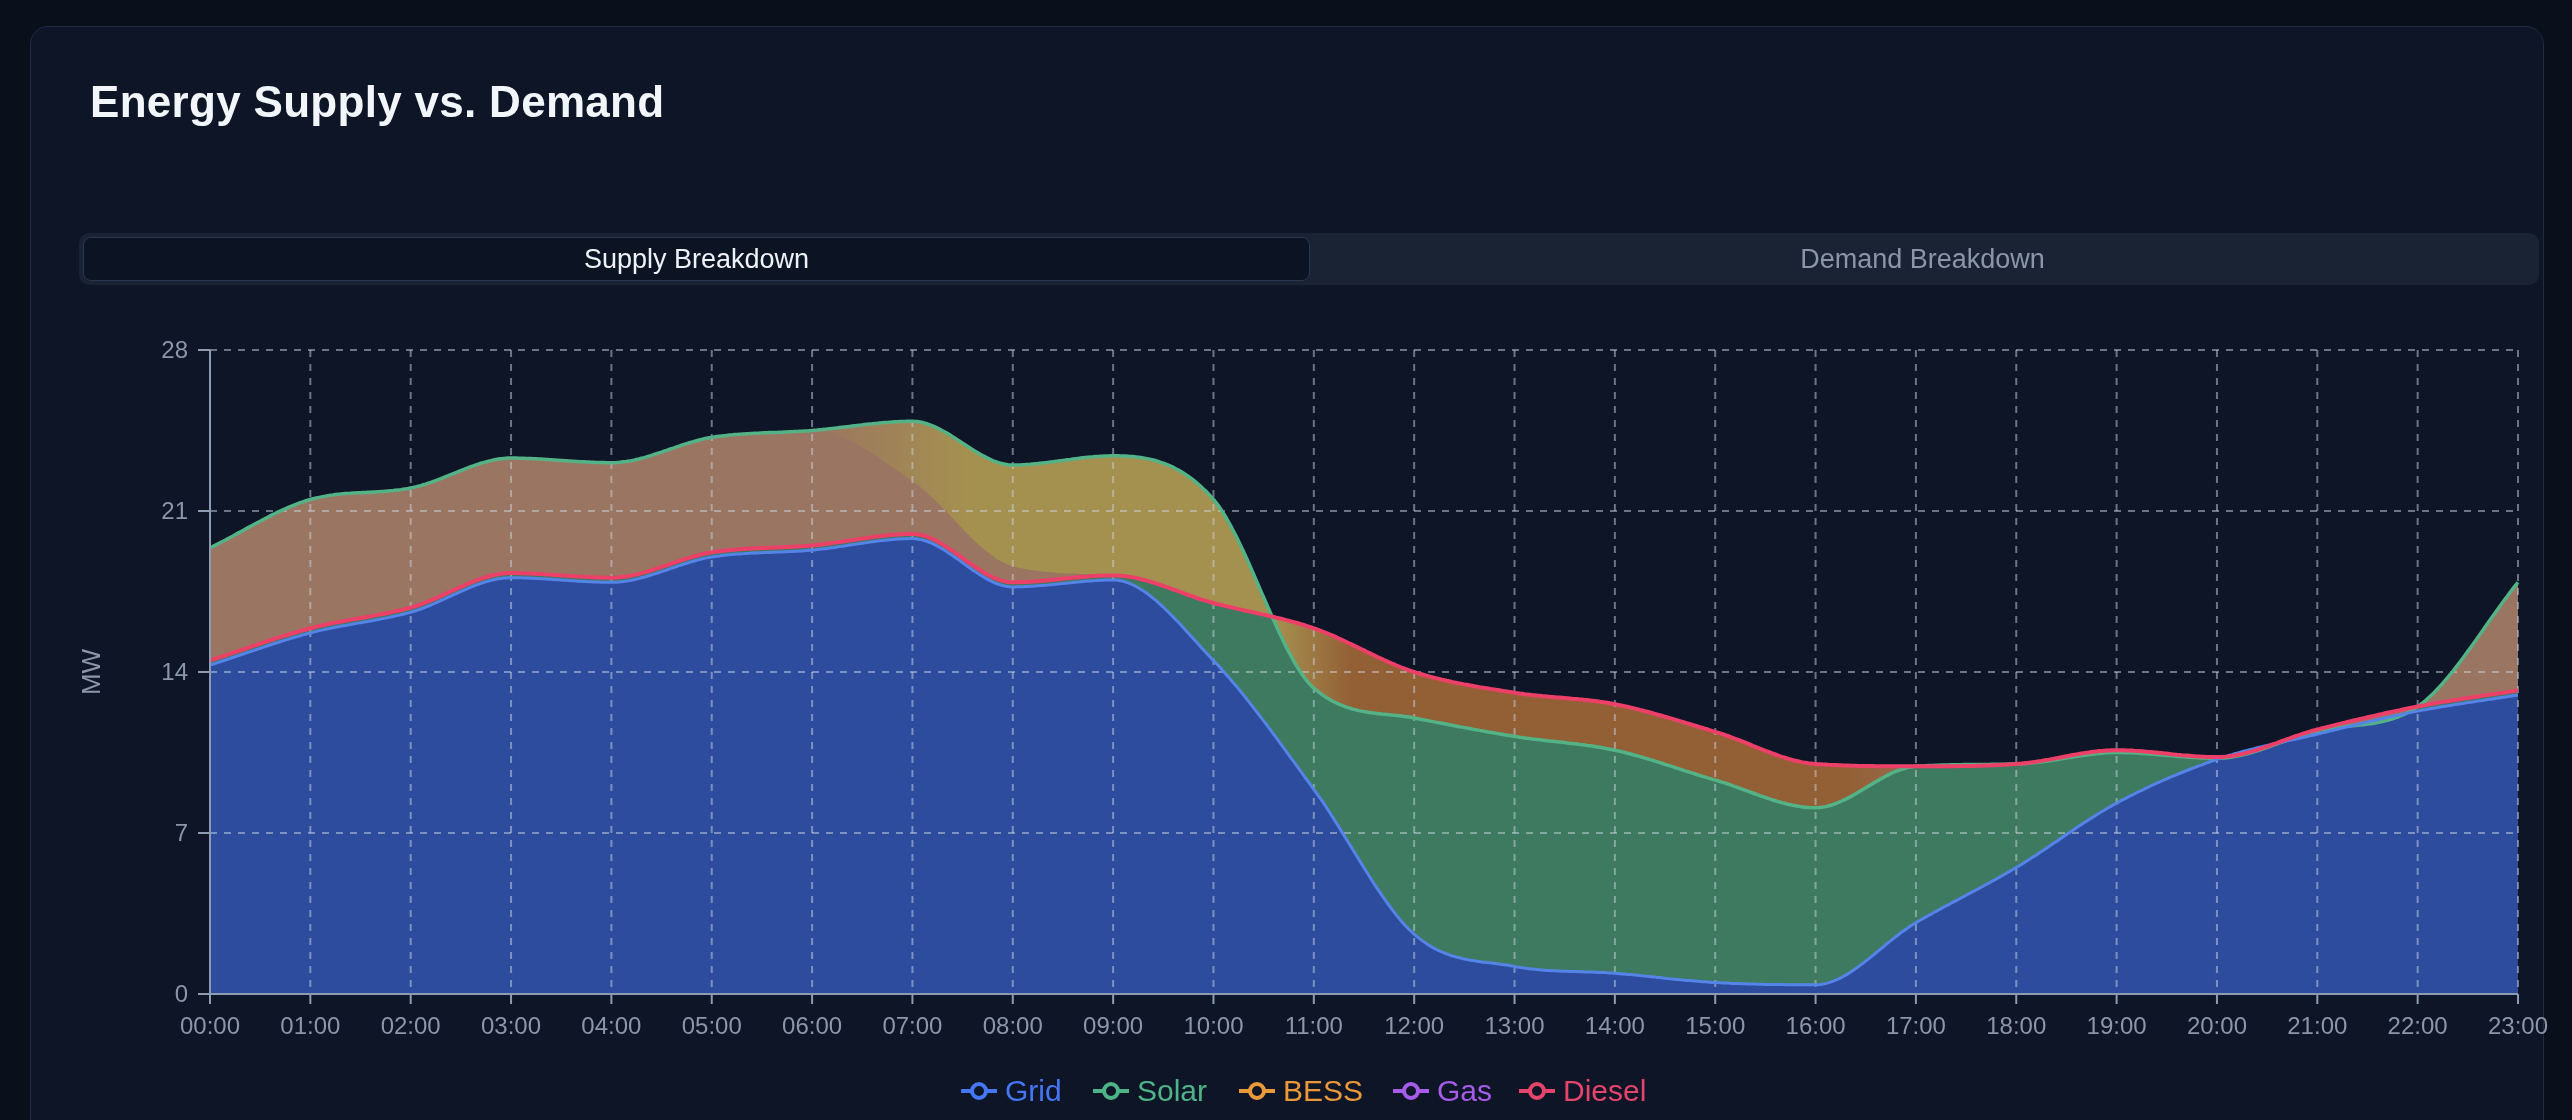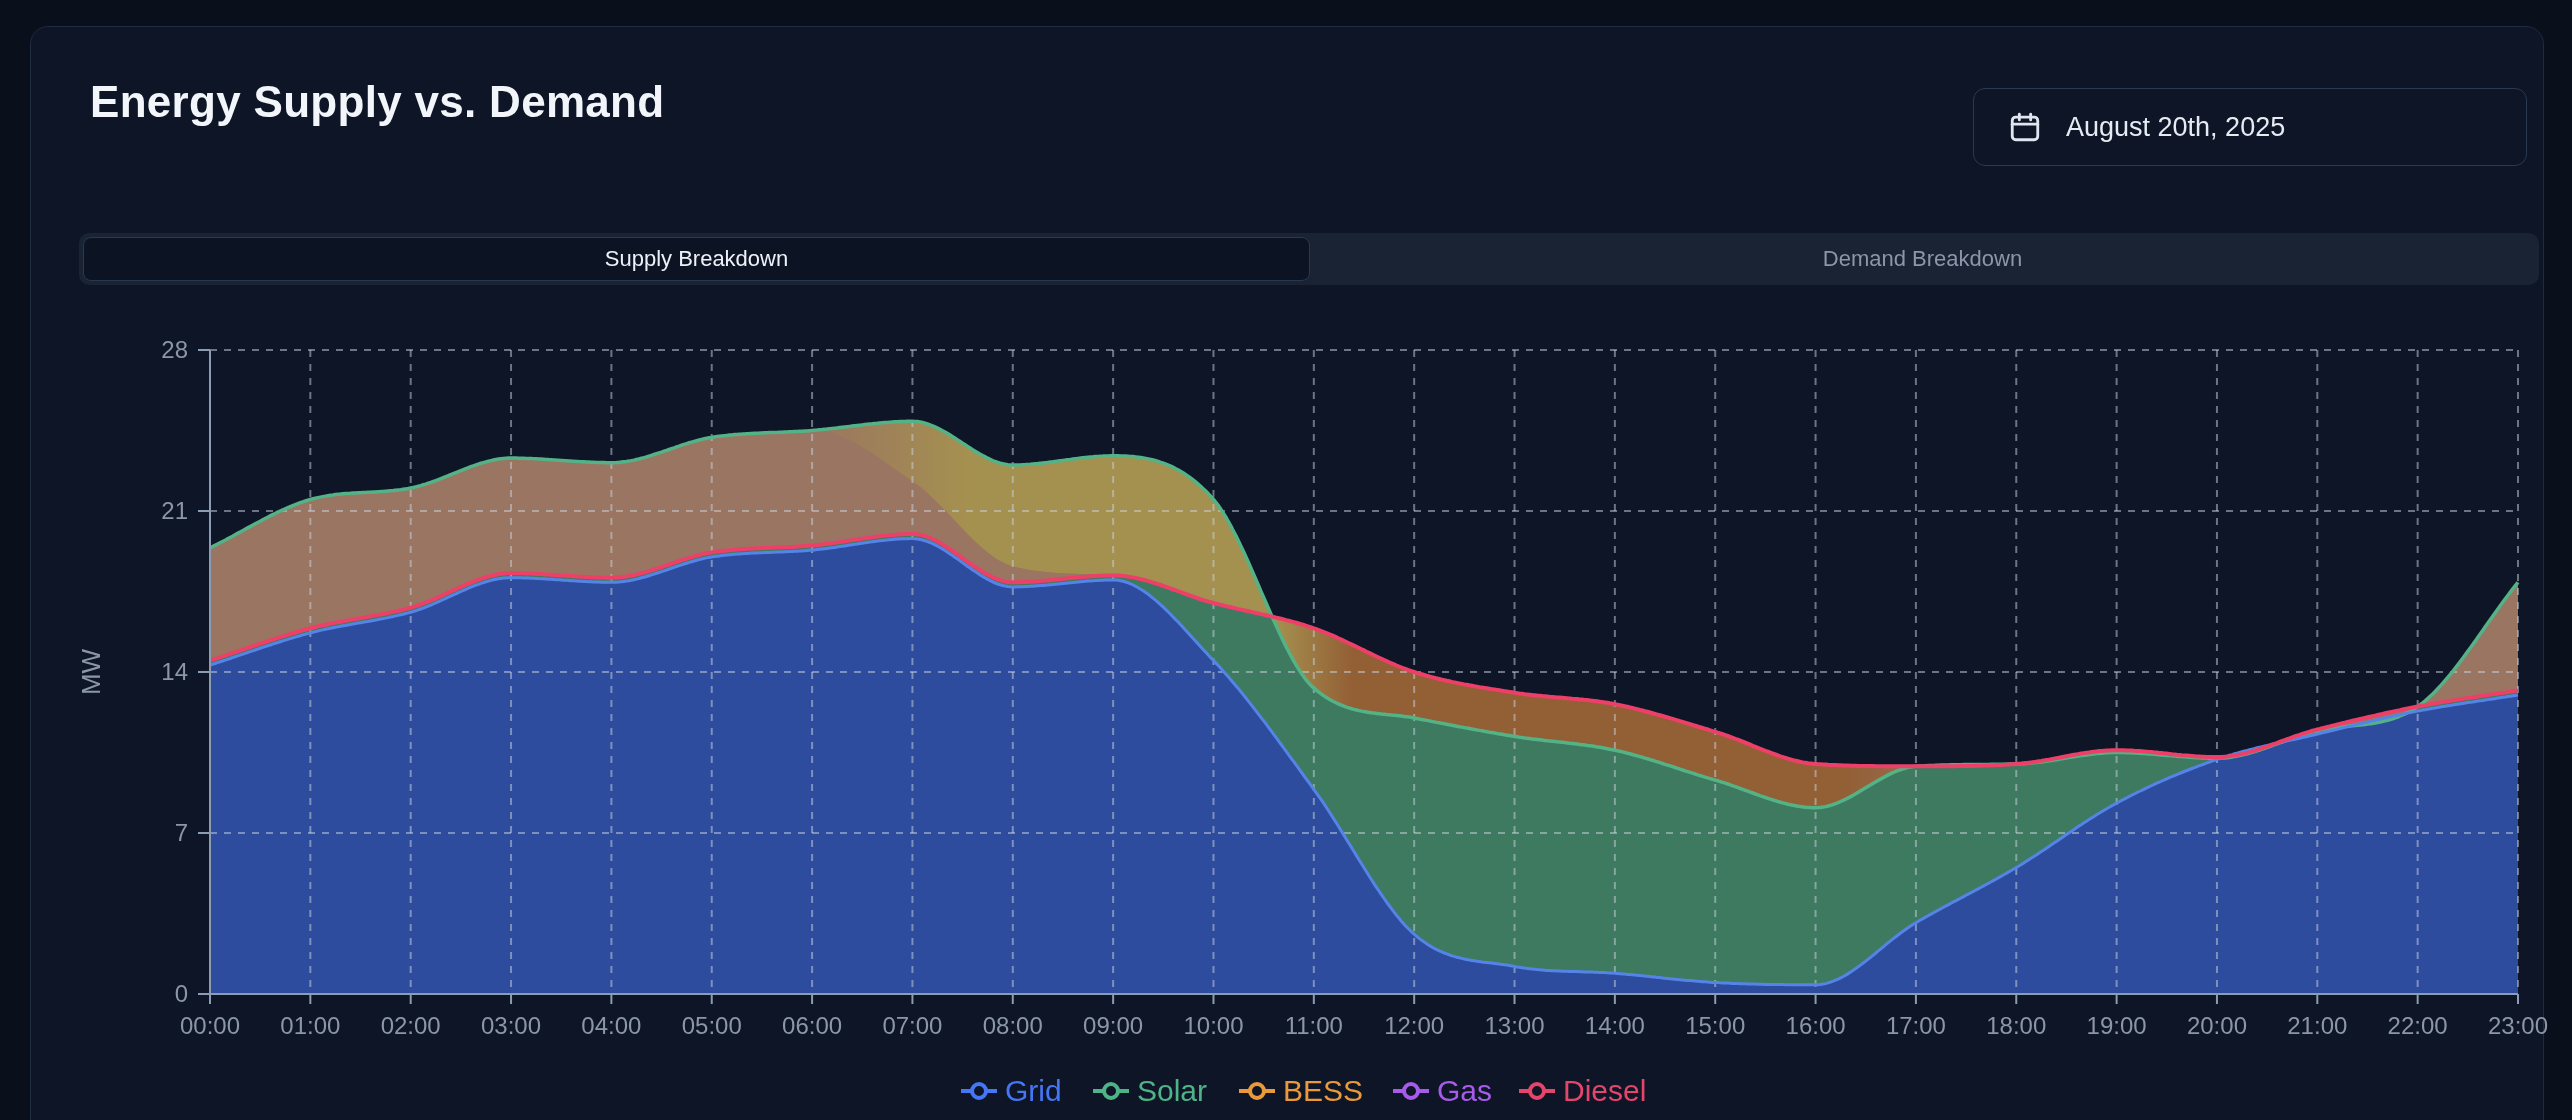--- a/index.html
+++ b/index.html
@@ -23,47 +23,38 @@
     color:#e6ebf2;font-size:27px;font-family:inherit;cursor:pointer;text-align:left;
   }
   .date-btn svg{flex:0 0 auto;}
   .tabs{
     position:absolute;left:48px;top:206px;width:2460px;height:52px;
     background:#192333;border-radius:10px;padding:4px;box-sizing:border-box;
     display:flex;align-items:stretch;
   }
   .tab{
     flex:1 1 0;border:none;background:transparent;color:#8b96a8;
-    font-size:22px;font-family:inherit;border-radius:8px;cursor:pointer;
+    font-size:27px;font-family:inherit;border-radius:8px;cursor:pointer;
   }
   .tab.active{background:#0c1424;border:1px solid #293750;color:#eef2f8;font-weight:500;}
   #chart{position:absolute;left:0;top:0;width:2572px;height:1120px;pointer-events:none;}
   .tick-label{font-size:24px;fill:#8b96a8;}
   .axis-title{font-size:26px;fill:#8b96a8;}
   .legend-label{font-size:30px;}
   .dashline{stroke:#cbd5e1;stroke-opacity:.5;stroke-width:2;stroke-dasharray:7 7;fill:none;}
   .axisline{stroke:#8b9cb3;stroke-width:2;fill:none;}
 </style>
 </head>
 <body>
 
 <div class="card">
   <div class="titles">
     <h1>Energy Supply vs. Demand</h1>
   </div>
 
-  <button class="date-btn">
-    <svg width="34" height="34" viewBox="0 0 24 24" fill="none" stroke="#dfe6ef" stroke-width="2" stroke-linecap="round" stroke-linejoin="round">
-      <rect x="3" y="5" width="18" height="16" rx="2.5"></rect>
-      <line x1="8" y1="3" x2="8" y2="7"></line>
-      <line x1="16" y1="3" x2="16" y2="7"></line>
-      <line x1="3" y1="10" x2="21" y2="10"></line>
-    </svg>
-    <span>August 20th, 2025</span>
-  </button>
 
   <div class="tabs">
     <button class="tab active">Supply Breakdown</button>
     <button class="tab">Demand Breakdown</button>
   </div>
 </div>
 
 <svg id="chart" viewBox="0 0 2572 1120" xmlns="http://www.w3.org/2000/svg">
     <defs>
       <linearGradient id="ubgrad" gradientUnits="userSpaceOnUse" x1="210" y1="0" x2="2518" y2="0">

